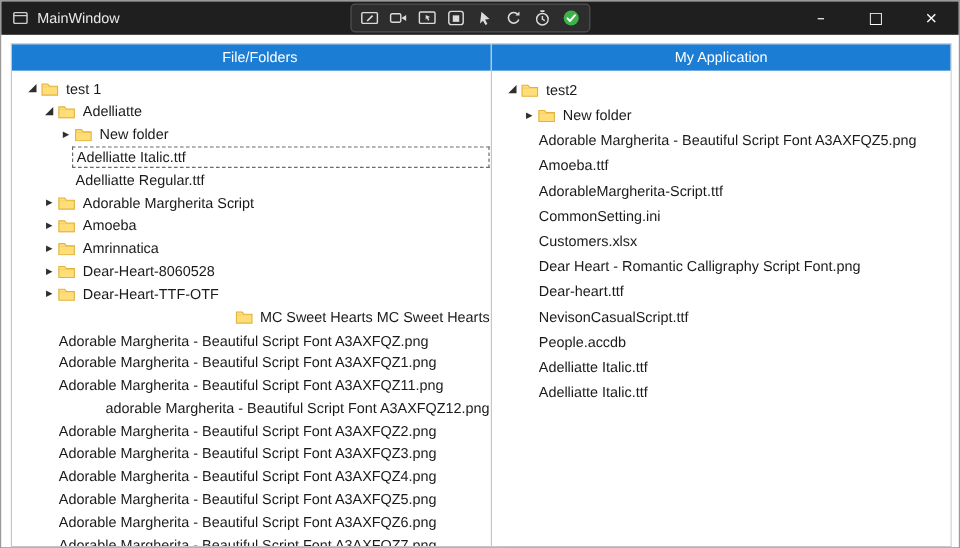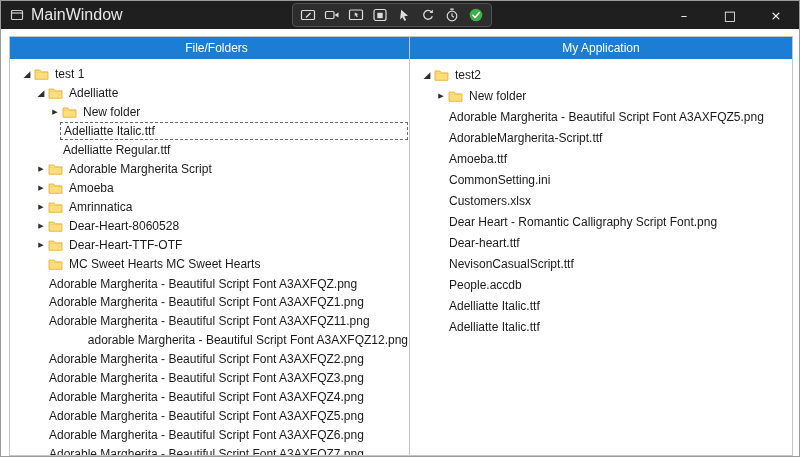--- a/index.html
+++ b/index.html
@@ -6,21 +6,21 @@
   html,body { margin:0; padding:0; }
   body { background:#e8e8e8; font-family:"Liberation Sans", sans-serif; }
 
   .window { position:relative; width:800px; height:457px; background:#ffffff;
             overflow:hidden; border:1px solid #9a9a9a; }
 
   
   .titlebar { position:relative; height:28px; background:var(--titlebar-bg,#1f1f1f);
               display:flex; align-items:center; color:#fff; }
   .app-icon { margin-left:9px; display:inline-flex; }
-  .title-text { margin-left:7px; font-size:16px; color:#e8e8e8; }
+  .title-text { margin-left:7px; font-size:12px; color:#e8e8e8; }
   .tb-toolbar { position:absolute; left:50%; top:2px; transform:translateX(-54%);
                 height:24px; background:#2d2d2d; border:1px solid #515151;
                 border-radius:4px; display:flex; align-items:center;
                 padding:0 7px; gap:8px; }
   .tb-icon { width:16px; height:16px; display:inline-flex; align-items:center; justify-content:center; cursor:pointer; }
   .win-controls { margin-left:auto; display:flex; height:100%; }
   .win-btn { width:46px; height:100%; display:flex; align-items:center; justify-content:center;
              font-size:13px; color:#ffffff; cursor:default; font-family:"DejaVu Sans", sans-serif; }
 
   
@@ -214,21 +214,21 @@
         <div class="row" style="padding-left: 24px;">
           <span class="expander collapsed">▶</span>
           <span class="folder-ic">
             <svg width="15" height="12" viewBox="0 0 16 13">
               <path d="M1 2.2 h5.2 l1.6 2 H15 v8 H1 z" fill="#FFDE7A" stroke="#E3B23C" stroke-width="1"></path>
               <path d="M1 4.8 H15" stroke="#E3B23C" stroke-width="0.6" opacity="0.5"></path>
             </svg>
           </span>
           <span class="label">Dear-Heart-TTF-OTF</span>
         </div>
-        <div class="row" style="padding-left: 24px;">
+        <div class="row" style="padding-left: 24px; justify-content: flex-end;">
           <span class="expander"></span>
           <span class="folder-ic">
             <svg width="15" height="12" viewBox="0 0 16 13">
               <path d="M1 2.2 h5.2 l1.6 2 H15 v8 H1 z" fill="#FFDE7A" stroke="#E3B23C" stroke-width="1"></path>
               <path d="M1 4.8 H15" stroke="#E3B23C" stroke-width="0.6" opacity="0.5"></path>
             </svg>
           </span>
           <span class="label">MC Sweet Hearts MC Sweet Hearts</span>
         </div>
         <div class="row" style="padding-left: 24px; align-items: flex-end;">
@@ -301,25 +301,25 @@
             </svg>
           </span>
           <span class="label">New folder</span>
         </div>
         <div class="row" style="padding-left: 24px;">
           <span class="file-gap"></span>
           <span class="label">Adorable Margherita - Beautiful Script Font A3AXFQZ5.png</span>
         </div>
         <div class="row" style="padding-left: 24px;">
           <span class="file-gap"></span>
+          <span class="label">Amoeba.ttf</span>
+        </div>
+        <div class="row" style="padding-left: 24px;">
+          <span class="file-gap"></span>
           <span class="label">AdorableMargherita-Script.ttf</span>
-        </div>
-        <div class="row" style="padding-left: 24px;">
-          <span class="file-gap"></span>
-          <span class="label">Amoeba.ttf</span>
         </div>
         <div class="row" style="padding-left: 24px;">
           <span class="file-gap"></span>
           <span class="label">CommonSetting.ini</span>
         </div>
         <div class="row" style="padding-left: 24px;">
           <span class="file-gap"></span>
           <span class="label">Customers.xlsx</span>
         </div>
         <div class="row" style="padding-left: 24px; text-align: center;">

